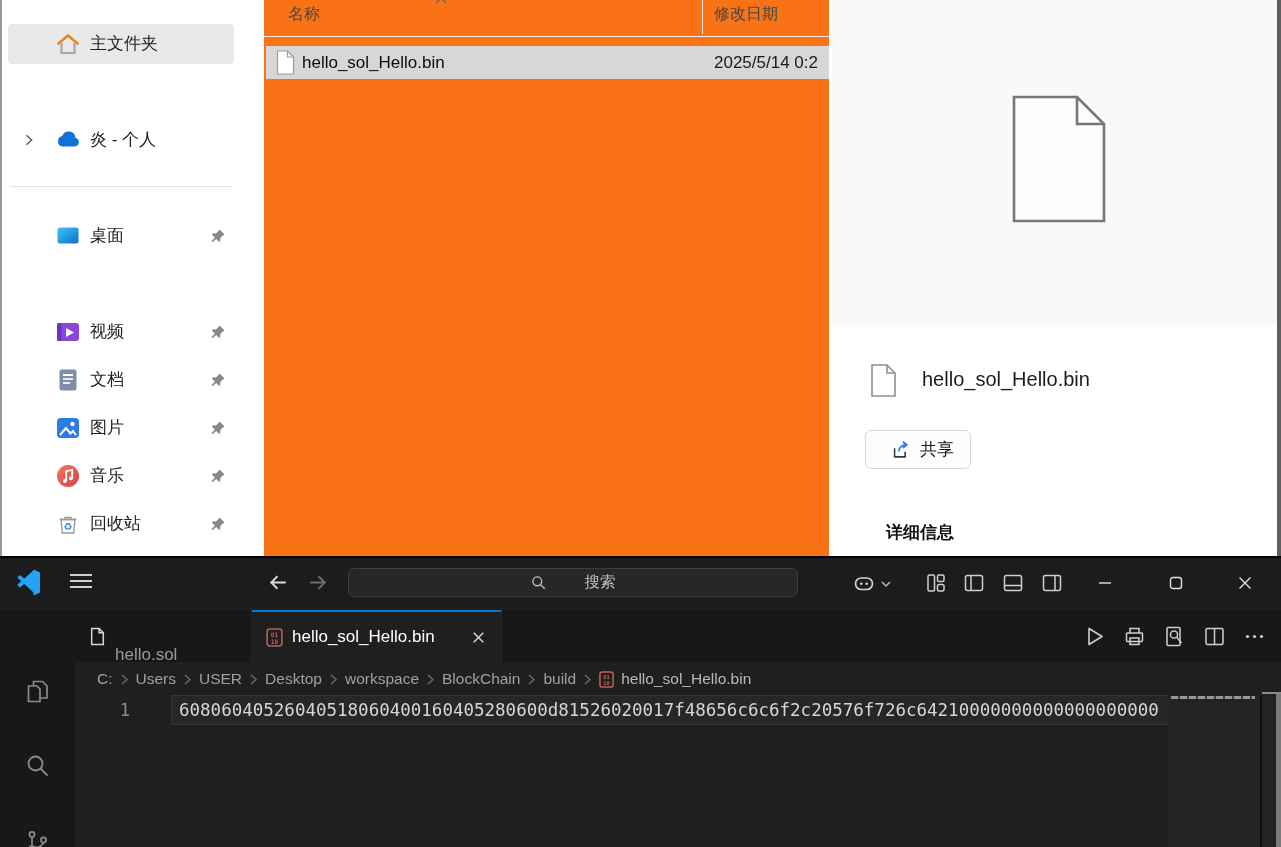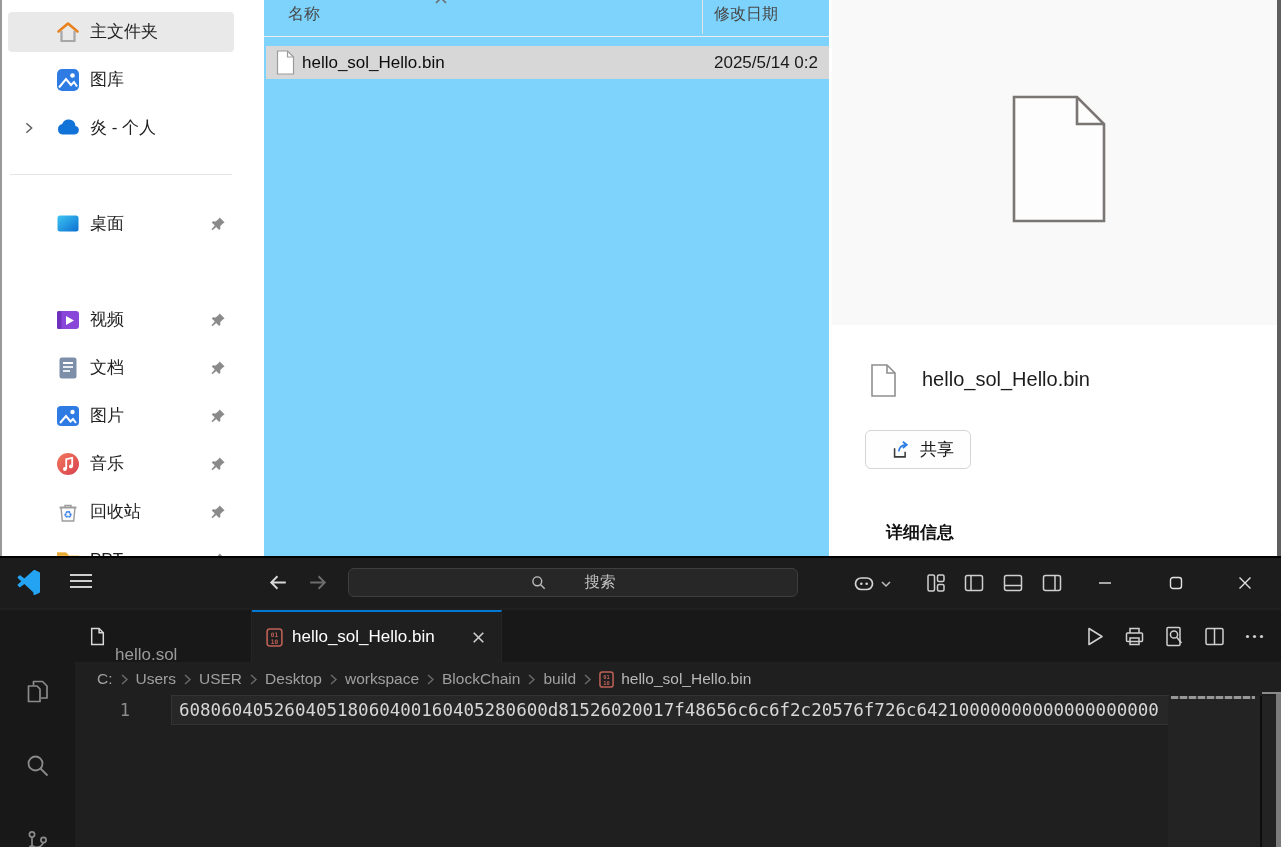--- a/index.html
+++ b/index.html
@@ -1,30 +1,30 @@
 <!DOCTYPE html>
 <html><head>
 <meta charset="utf-8">
 <style>
   html,body{margin:0;padding:0;background:#000;}
   #stage{position:relative;width:1281px;height:847px;overflow:hidden;background:#fff;
          font-family:"Liberation Sans",sans-serif;-webkit-font-smoothing:antialiased;}
   
   #explorer{position:absolute;left:0;top:0;width:1281px;height:556px;background:#fff;
             border-left:2px solid #98999b;box-sizing:border-box;}
-  .nav-pane{position:absolute;left:0;top:4px;width:238px;height:559px;background:#fff;}
+  .nav-pane{position:absolute;left:0;top:16px;width:238px;height:559px;background:#fff;}
   .nav-item{position:absolute;left:6px;width:226px;height:40px;border-radius:4px;cursor:default;}
   .nav-item.selected{background:#e9e9e9;}
   .nav-icon{position:absolute;left:47px;top:7px;width:26px;height:26px;}
   .nav-label{position:absolute;left:82px;top:0;line-height:40px;font-size:17px;color:#1f1f1f;white-space:nowrap;}
   .nav-pin{position:absolute;right:8px;top:12px;width:16px;height:16px;}
   .nav-chev{position:absolute;left:14px;top:13px;width:14px;height:14px;}
   .nav-divider{position:absolute;left:8px;top:170px;width:222px;height:1px;background:#e4e4e4;}
   
-  .list-pane{position:absolute;left:262px;top:0;width:565px;height:556px;background:#7dd3fc;overflow:hidden;}
+  .list-pane{position:absolute;left:262px;top:0;width:565px;height:556px;background:#f97316;overflow:hidden;}
   .col-header{position:absolute;top:4px;font-size:16px;color:#474747;white-space:nowrap;}
   .hdr-underline{position:absolute;left:0;top:36px;width:565px;height:1px;background:#ededed;}
   .hdr-vline{position:absolute;left:438px;top:0;width:1px;height:34px;background:#e3e3e3;}
   .sort-caret{position:absolute;left:170px;top:-5px;width:14px;height:10px;}
   .file-row{position:absolute;left:2px;top:46px;width:563px;height:33px;background:#d7d7d7;}
   .file-row .ficon{position:absolute;left:10px;top:4px;width:19px;height:25px;}
   .file-row .fname{position:absolute;left:36px;top:0;line-height:33px;font-size:17px;color:#0b0b0b;white-space:nowrap;}
   .file-row .fdate{position:absolute;left:448px;top:0;line-height:33px;font-size:17px;color:#1a1a1a;white-space:nowrap;}
   
   .preview-pane{position:absolute;left:830px;top:0;width:451px;height:556px;background:#fff;}
@@ -101,28 +101,20 @@
     <div class="nav-pane">
 
       <div class="nav-item selected" style="top:8px">
         <svg class="nav-icon" viewBox="0 0 26 26">
           <path d="M3.5 12.5 13 4.5l9.5 8" stroke="#e8821e" stroke-width="2.6" fill="none" stroke-linecap="round" stroke-linejoin="round"></path>
           <path d="M6.5 12v10h13V12" stroke="#a6a6a6" stroke-width="2.2" fill="none"></path>
         </svg>
         <span class="nav-label">主文件夹</span>
       </div>
 
-      <div class="nav-item" style="top:56px">
-        <svg class="nav-icon" viewBox="0 0 26 26">
-          <rect x="2" y="2" width="22" height="22" rx="5" fill="#2f7be4"></rect>
-          <circle cx="17.5" cy="8.5" r="2.3" fill="#fff"></circle>
-          <path d="M4 20.5l7-8.5 5 6 3-3 3 4.5" stroke="#fff" stroke-width="2" fill="none"></path>
-        </svg>
-        <span class="nav-label">图库</span>
-      </div>
 
       <div class="nav-item" style="top:104px">
         <svg class="nav-chev" viewBox="0 0 16 16">
           <path d="M5 2.5l6 5.5-6 5.5" stroke="#5f5f5f" stroke-width="1.7" fill="none"></path>
         </svg>
         <svg class="nav-icon" viewBox="0 0 28 20">
           <path d="M8 17h13.2a4.6 4.6 0 0 0 .8-9.1A7.3 7.3 0 0 0 7.8 5.8 5.7 5.7 0 0 0 8 17z" fill="#1172d8"></path>
         </svg>
         <span class="nav-label">炎 - 个人</span>
       </div>

